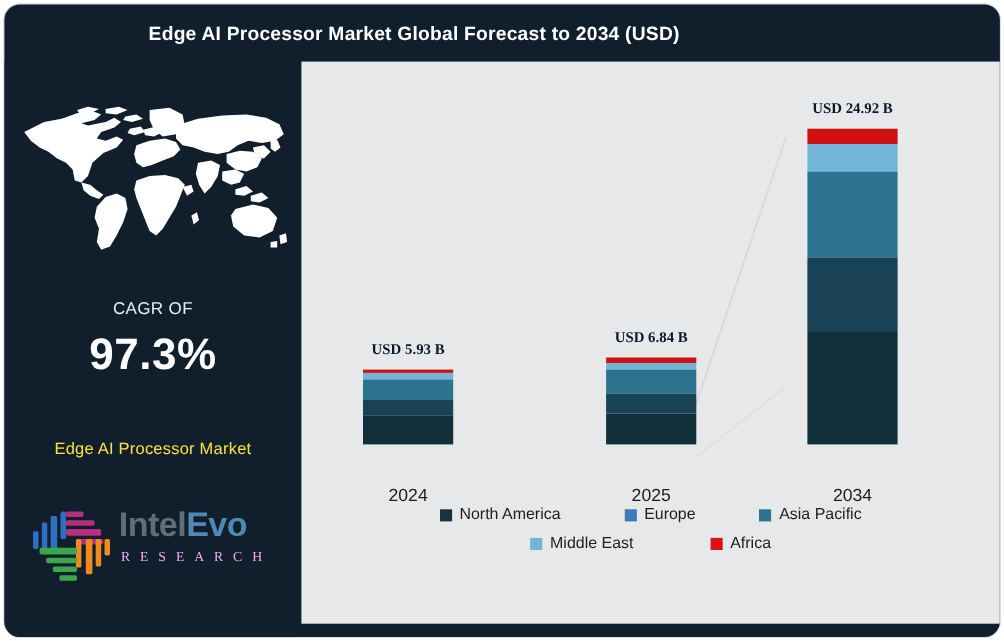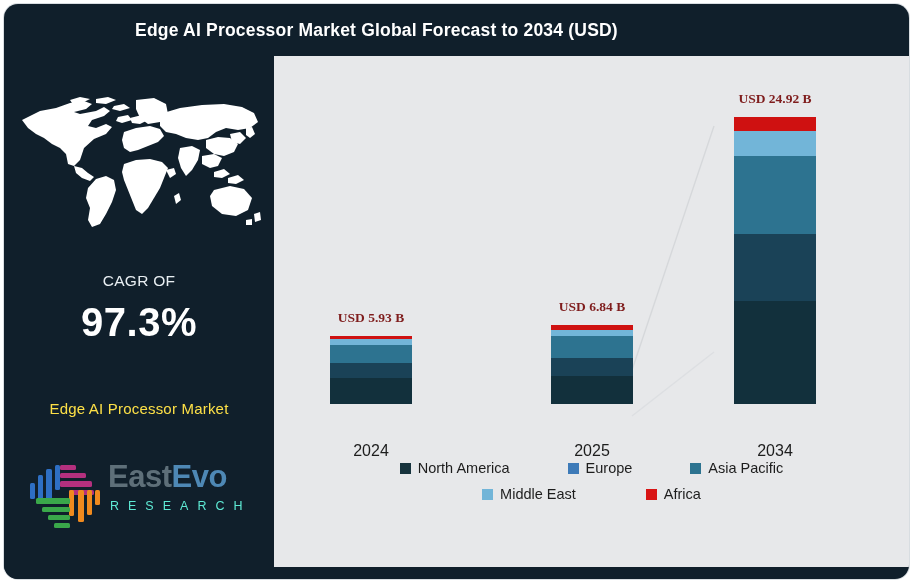--- a/index.html
+++ b/index.html
@@ -125,22 +125,23 @@
     white-space: nowrap;
   }
   .logo-word .w1 { color: #5e6f79; }
   .logo-word .w2 { color: #4e88b5; }
   .logo-sub {
     position: absolute;
     left: 84px;
     top: 48px;
     font-size: 12.5px;
     letter-spacing: 9px;
-    color: #5eead4;
+    color: #f0abfc;
     white-space: nowrap;
+    font-family: Liberation Serif, serif;
   }
 
   
   .chart-panel {
     position: absolute;
     left: 270px;
     top: 52px;
     width: 635px;
     height: 511px;
     background: #e7e8ea;
@@ -176,21 +177,21 @@
     display: flex;
     flex-direction: column-reverse;
   }
   .seg { width: 100%; }
 
   .bar-label {
     position: absolute;
     left: -34px;
     width: 150px;
     text-align: center;
-    color: #7f1d1d;
+    color: #0f172a;
     font-size: 13.5px;
     font-weight: bold;
     font-family: "Liberation Serif", serif;
     white-space: nowrap;
   }
 
   .cat-axis {
     position: absolute;
     left: 0;
     top: 380px;
@@ -317,21 +318,21 @@
           </g>
           <g fill="#3aa84a">
             <rect x="10" y="43" width="34" height="6" rx="1.5"></rect>
             <rect x="16" y="52" width="28" height="5" rx="1.5"></rect>
             <rect x="22" y="60" width="22" height="5" rx="1.5"></rect>
             <rect x="28" y="68" width="16" height="5" rx="1.5"></rect>
           </g>
         </svg>
       </div>
       <div class="logo-word">
-        <span class="w1">East</span><span class="w2">Evo</span>
+        <span class="w1">Intel</span><span class="w2">Evo</span>
       </div>
       <div class="logo-sub">RESEARCH</div>
     </div>
   </div>
 
   <div class="chart-panel">
 
     <div class="plot">
       <svg class="connector" viewBox="0 0 635 380" xmlns="http://www.w3.org/2000/svg">
         <line x1="358" y1="314" x2="440" y2="70" stroke="#d6d8db" stroke-width="1.4"></line>

